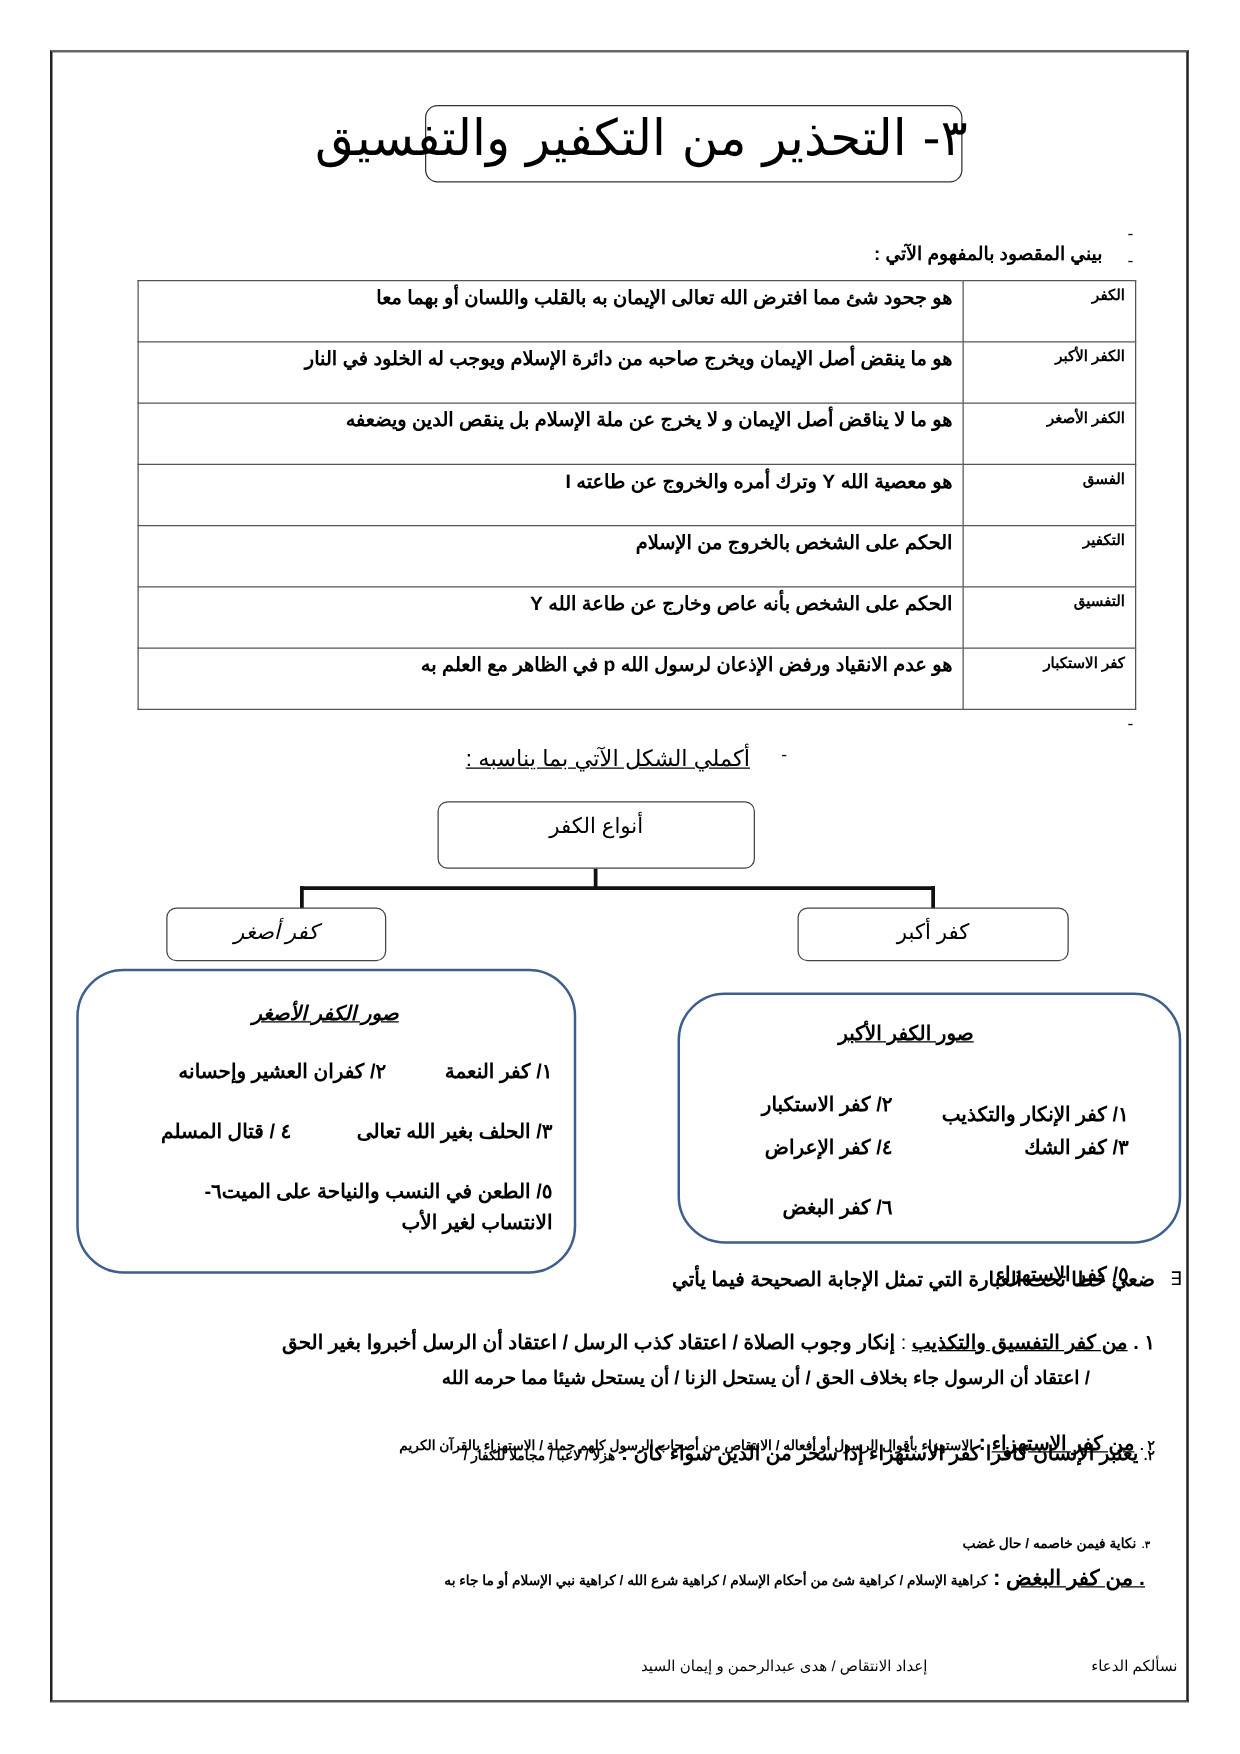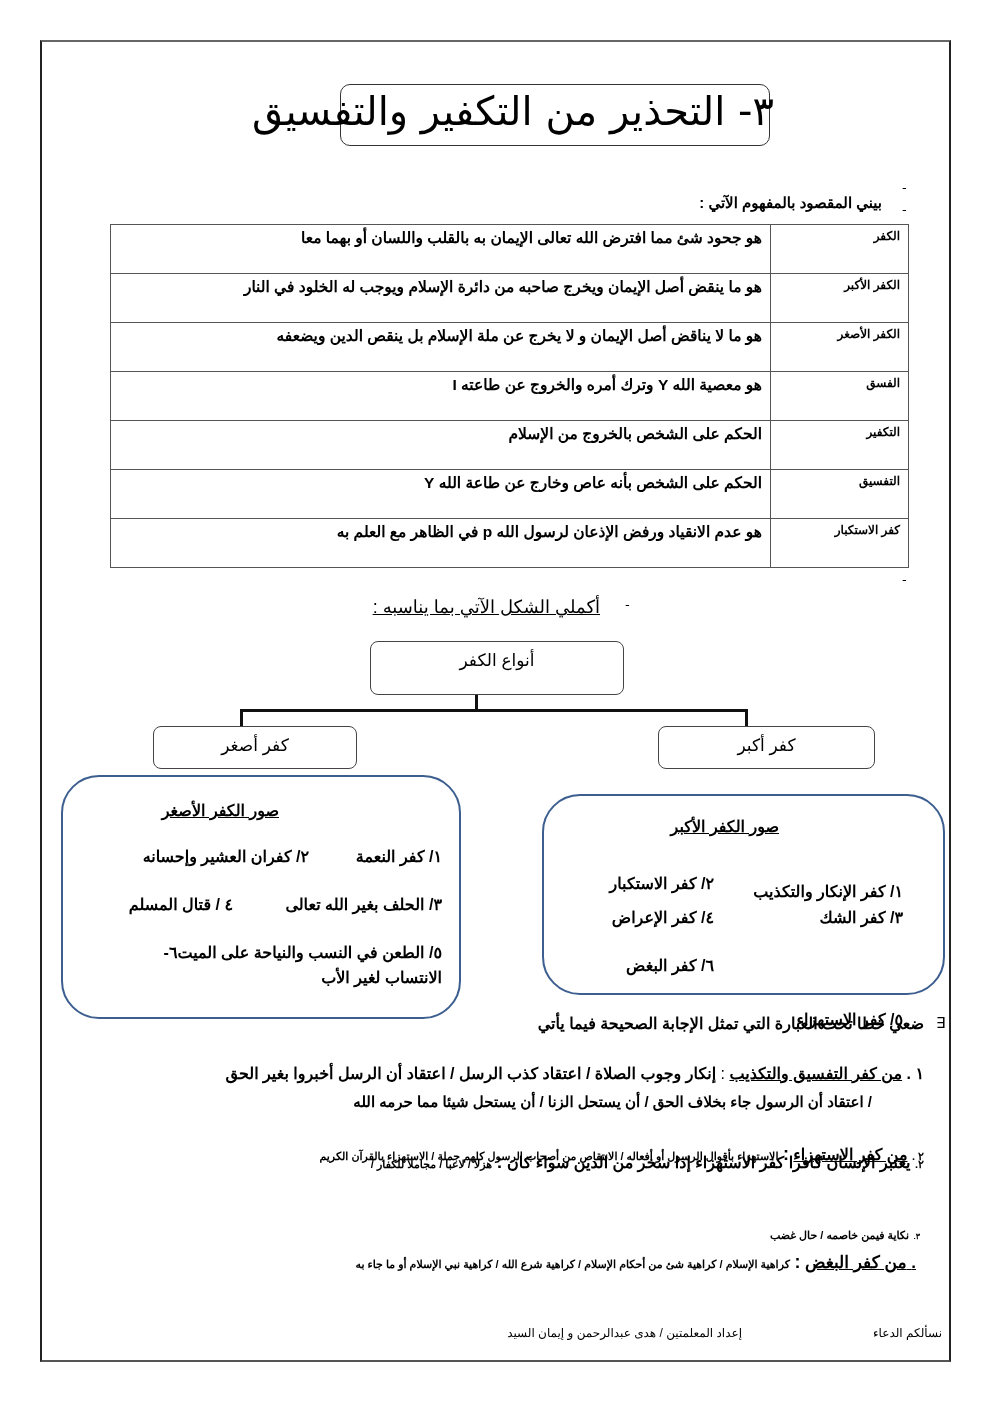--- a/index.html
+++ b/index.html
@@ -14,21 +14,21 @@
   .q-line { font-size:15px; font-family:"Liberation Sans", sans-serif; font-weight:bold; white-space:nowrap; }
   .dash { font-size:13px; }
 
   table.defs { position:absolute; left:110px; top:224px; width:799px; border-collapse:collapse; direction:rtl; }
   table.defs td { border:1.5px solid #555; vertical-align:top; padding:4px 8px 0 8px; height:44px; font-family:"Liberation Sans", sans-serif; font-weight:bold; font-size:15.5px; }
   table.defs td.term { width:121px; font-weight:bold; font-size:12px; }
   table.defs td.def { white-space:nowrap; }
 
   .sub-heading { font-family:"Liberation Sans", sans-serif; font-size:18px; text-decoration:underline; white-space:nowrap; }
 
-  .node { border:1.3px solid #444; border-radius:8px; box-sizing:border-box; background:#fff; display:flex; align-items:flex-start; justify-content:center; font-family:"Liberation Sans", sans-serif; font-size:17px;margin-left:20px; }
+  .node { border:1.3px solid #444; border-radius:8px; box-sizing:border-box; background:#fff; display:flex; align-items:flex-start; justify-content:center; font-family:"Liberation Sans", sans-serif; font-size:17px; }
   .line { background:#111; position:absolute; }
 
   .roundbox { border:2.5px solid #3d5f8f; border-radius:38px; box-sizing:border-box; background:#fff; }
   .box-title { font-family:"Liberation Sans", sans-serif; font-weight:bold; font-size:16px; text-decoration:underline; white-space:nowrap; }
   .box-item { font-family:"Liberation Sans", sans-serif; font-weight:bold; font-size:16px; white-space:nowrap; }
 
   .mcq { font-family:"Liberation Sans", sans-serif; font-weight:bold; white-space:nowrap; }
   .u { text-decoration:underline; }
   .small { font-size:11px; }
   .footer { font-family:"Liberation Sans", sans-serif; font-size:12px; white-space:nowrap; }
@@ -86,29 +86,29 @@
 <div class="abs rtl sub-heading" style="right:392px;top:596px;">أكملي الشكل الآتي بما يناسبه :</div>
 
 <div class="abs node" style="left:350px;top:641px;width:254px;height:54px;padding-top:8px;">
   <span class="rtl">أنواع الكفر</span>
 </div>
 <div class="line" style="left:475px;top:695px;width:3px;height:16px;"></div>
 <div class="line" style="left:240px;top:709px;width:508px;height:3px;"></div>
 <div class="line" style="left:240px;top:709px;width:3px;height:18px;"></div>
 <div class="line" style="left:745px;top:709px;width:3px;height:18px;"></div>
 
-<div class="abs node" style="left:133px;top:726px;width:204px;height:43px;padding-top:8px;">
+<div class="abs node" style="left:133px;top:726px;width:176px;height:43px;padding-top:8px;font-style:italic;">
   <span class="rtl">كفر أصغر</span>
 </div>
 <div class="abs node" style="left:638px;top:726px;width:217px;height:43px;padding-top:8px;">
   <span class="rtl">كفر أكبر</span>
 </div>
 
 <div class="abs roundbox" style="left:61px;top:775px;width:400px;height:244px;"></div>
-<div class="abs rtl box-title" style="right:713px;top:801px;">صور الكفر الأصغر</div>
+<div class="abs rtl box-title" style="right:673px;top:801px;font-style:italic;">صور الكفر الأصغر</div>
 <div class="abs rtl box-item" style="right:550px;top:847px;">١/ كفر النعمة</div>
 <div class="abs rtl box-item" style="right:683px;top:847px;">٢/ كفران العشير وإحسانه</div>
 <div class="abs rtl box-item" style="right:550px;top:895px;">٣/ الحلف بغير الله تعالى</div>
 <div class="abs rtl box-item" style="right:759px;top:895px;">٤ / قتال المسلم</div>
 <div class="abs rtl box-item" style="right:550px;top:943px;"></div>
 <div class="abs rtl box-item" style="right:550px;top:943px;">٥/ الطعن في النسب والنياحة على الميت٦-</div>
 <div class="abs rtl box-item" style="right:550px;top:968px;">الانتساب لغير الأب</div>
 
 <div class="abs roundbox" style="left:542px;top:794px;width:403px;height:201px;"></div>
 <div class="abs rtl box-title" style="right:213px;top:817px;">صور الكفر الأكبر</div>
@@ -148,13 +148,13 @@
   <span class="small">نكاية فيمن خاصمه / حال غضب</span>
 </div>
 
 <div class="abs rtl mcq" style="right:76px;top:1252px;">
   <span class="u" style="font-size:17px;"><span>.</span> <span>من كفر البغض</span></span>
   <span style="font-size:18px;">:</span>
   <span class="small">كراهية الإسلام / كراهية شئ من أحكام الإسلام / كراهية شرع الله / كراهية نبي الإسلام أو ما جاء به</span>
 </div>
 
 <div class="abs rtl footer" style="right:50px;top:1326px;">نسألكم الدعاء</div>
-<div class="abs rtl footer" style="right:250px;top:1326px;">إعداد المعلمتين / هدى عبدالرحمن     و  إيمان السيد</div>
+<div class="abs rtl footer" style="right:250px;top:1326px;">إعداد الانتقاص / هدى عبدالرحمن     و  إيمان السيد</div>
 
 </body></html>

